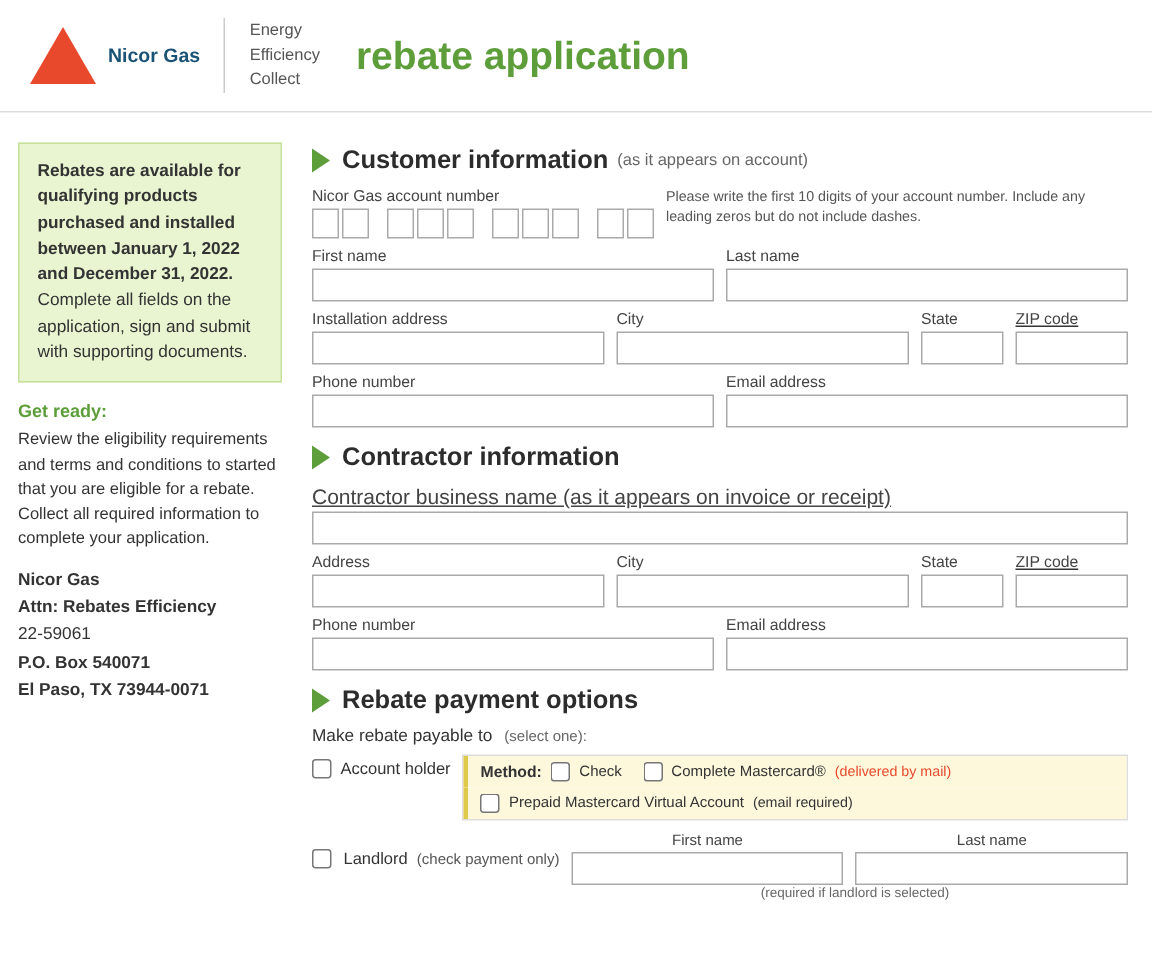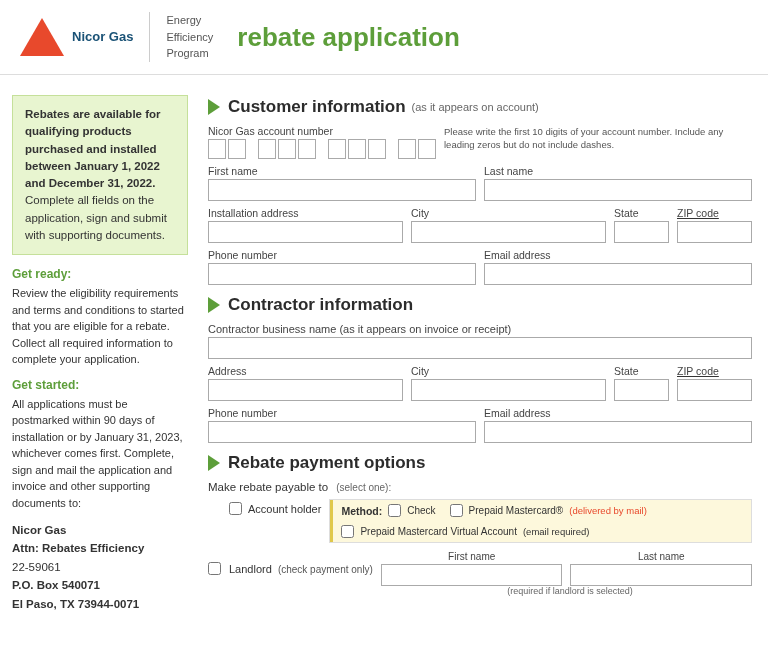--- a/index.html
+++ b/index.html
@@ -323,24 +323,25 @@
       height: 22px;
       width: 100%;
       font-size: 11px;
       padding: 2px 4px;
     }
 
     .contractor-business-row {
       margin-bottom: 6px;
     }
     .contractor-business-row label {
-      font-size: 11px;
+      font-size: 14px;
       color: #444;
       margin-bottom: 2px;
       display: block;
+      text-decoration: underline;
     }
     .contractor-business-row input {
       width: 100%;
       border: 1px solid #aaa;
       height: 22px;
       font-size: 11px;
       padding: 2px 5px;
     }
   </style>
 </head>
@@ -348,21 +349,21 @@
 
 <div class="header">
   <div class="logo-area">
     <div class="logo-triangle"></div>
     <div class="logo-text">Nicor Gas</div>
   </div>
   <div class="divider-v"></div>
   <div class="program-text">
     <span>Energy</span><br>
     <span>Efficiency</span><br>
-    <span>Program</span>
+    <span>Collect</span>
   </div>
   <div style="margin-left: 24px;">
     <div class="title-area">
       <h2>rebate application</h2>
     </div>
   </div>
 </div>
 
 <div class="main-content">
 
@@ -370,24 +371,20 @@
     <div class="sidebar-info-box">
       <strong>Rebates are available for qualifying products purchased and installed between January 1, 2022 and December 31, 2022.</strong>
       <span> Complete all fields on the application, sign and submit with supporting documents.</span>
     </div>
 
     <div class="sidebar-section">
       <div class="section-title">Get ready:</div>
       <p>Review the eligibility requirements and terms and conditions to started that you are eligible for a rebate. Collect all required information to complete your application.</p>
     </div>
 
-    <div class="sidebar-section">
-      <div class="section-title">Get started:</div>
-      <p>All applications must be postmarked within 90 days of installation or by January 31, 2023, whichever comes first. Complete, sign and mail the application and invoice and other supporting documents to:</p>
-    </div>
 
     <div class="sidebar-address">
       <strong>Nicor Gas</strong><br>
       <strong>Attn: Rebates Efficiency</strong><br>
       <span>22-59061</span><br>
       <strong>P.O. Box 540071</strong><br>
       <strong>El Paso, TX 73944-0071</strong>
     </div>
   </div>
 
@@ -516,31 +513,31 @@
         <div class="section-arrow"></div>
         <h3>Rebate payment options</h3>
       </div>
 
       <div class="make-payable-row">
         <span>Make rebate payable to</span>
         <span class="select-one" style="margin-left:4px;">(select one):</span>
       </div>
 
       <div style="display:flex; align-items:flex-start; gap:8px; margin-bottom:2px;">
-        <div style="display:flex; align-items:center; gap:6px; padding-top:3px; flex-shrink:0;margin-left:21px;">
+        <div style="display:flex; align-items:center; gap:6px; padding-top:3px; flex-shrink:0;">
           <input type="checkbox" style="">
           <span style="font-size:11px;">Account holder</span>
         </div>
         <div class="payment-options-box" style="flex:1;">
           <div class="payment-option-row highlight">
             <span class="method-label">Method:</span>
             <input type="checkbox" style="">
             <span class="option-detail">Check</span>
             <input type="checkbox" style="margin-left: 8px;">
-            <span class="option-detail">Prepaid Mastercard®</span>
+            <span class="option-detail">Complete Mastercard®</span>
             <span class="delivered-by-mail">(delivered by mail)</span>
           </div>
           <div class="payment-option-row highlight">
             <input type="checkbox" style="">
             <span class="option-detail">Prepaid Mastercard Virtual Account</span>
             <span class="email-req">(email required)</span>
           </div>
         </div>
       </div>
 

